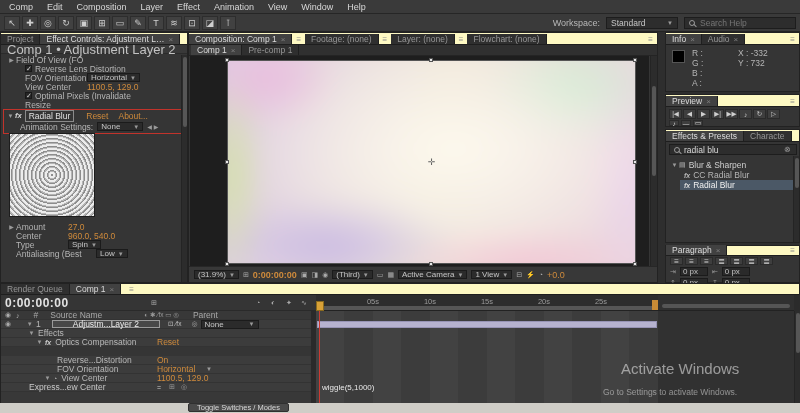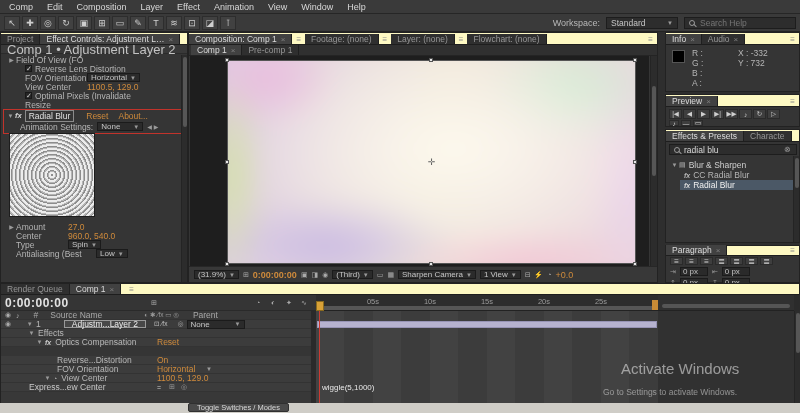--- a/index.html
+++ b/index.html
@@ -235,21 +235,21 @@
     <span class="ticn">▣</span>
     <span class="ticn">◨</span>
     <span class="ticn">◉</span>
     <span class="sdd">
         <span>(Third)</span>
         <span class="caret">▼</span>
       </span>
     <span class="ticn">▭</span>
     <span class="ticn">▦</span>
     <span class="sdd">
-        <span>Sharpen Camera</span>
+        <span>Active Camera</span>
         <span class="caret">▼</span>
       </span>
     <span class="sdd">
         <span>1 View</span>
         <span class="caret">▼</span>
       </span>
     <span class="ticn">⊟</span>
     <span class="ticn">⚡</span>
     <span class="ticn">◔</span>
     <span class="or">+0.0</span>
@@ -431,21 +431,21 @@
     <span style="margin-left:14px">#</span>
     <span style="margin-left:12px">Source Name</span>
     <span style="margin-left:42px;font-size:6.5px;color:#9a9a9a">◐ ✱ ∕fx ▭ ◎</span>
     <span style="margin-left:14px">Parent</span>
   </div>
 
   <div class="tlrow" style="top:36px">
     <span class="ticn" style="margin-left:4px">◉</span>
     <span class="arr" style="margin-left:14px">▼</span>
     <span style="margin-left:2px">1</span>
-    <span style="margin-left:23px;border:1px solid #9a9a9a;background:#484848;color:#ececec;padding:0 7px;height:8px;display:inline-flex;align-items:center">Adjustm...Layer 2</span>
+    <span style="margin-left:11px;border:1px solid #9a9a9a;background:#484848;color:#ececec;padding:0 20px;height:8px;display:inline-flex;align-items:center">Adjustm...Layer 2</span>
     <span style="margin-left:8px;font-size:6.5px;color:#c0c0c0">⊡ ∕fx</span>
     <span class="ticn" style="margin-left:10px">◎</span>
     <span class="sdd" style="margin-left:3px;width:58px;justify-content:space-between">
         <span>None</span>
         <span class="caret">▼</span>
       </span>
   </div>
   <div class="tlrow" style="top:45px">
     <span class="arr" style="margin-left:26px">▼</span>
     <span style="margin-left:2px">Effects</span>

